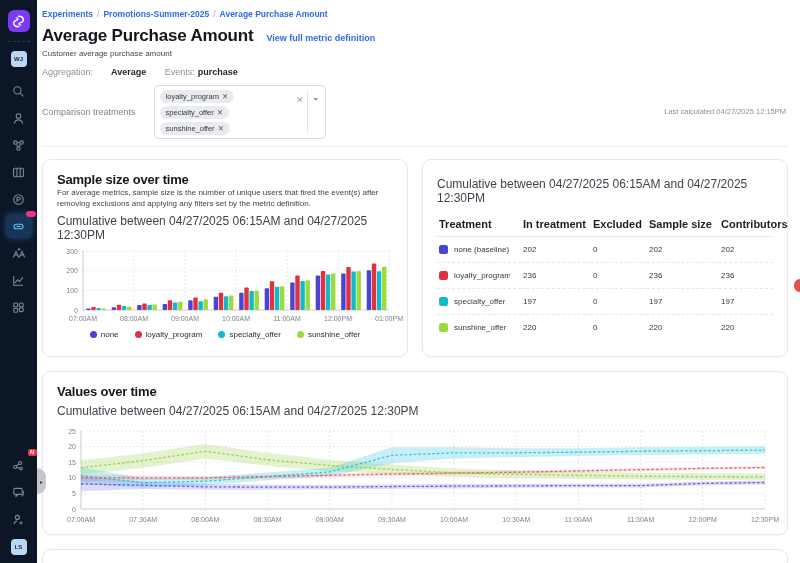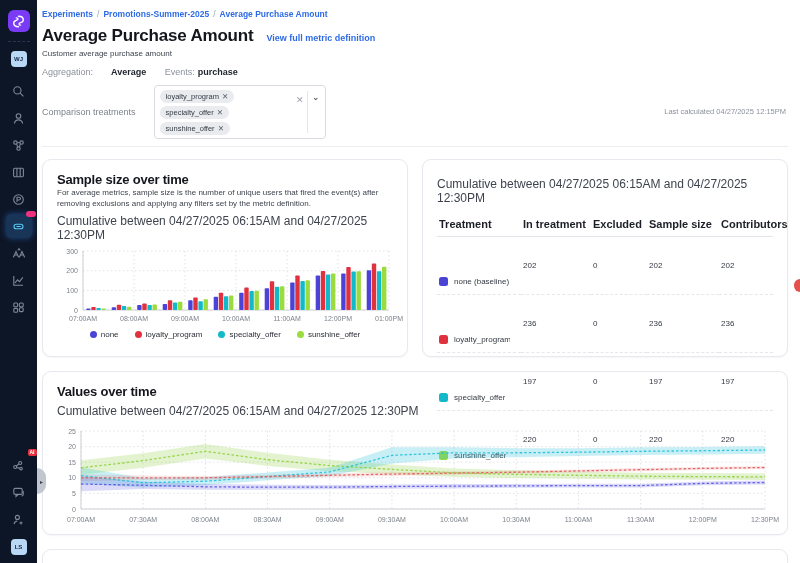--- a/index.html
+++ b/index.html
@@ -72,21 +72,21 @@
   .legend { display:flex; justify-content:center; gap:16px; margin-top:3px; }
   .legend-item { display:flex; align-items:center; font-size:8px; color:#2b2f38; cursor:pointer; }
   .legend-dot { width:7px; height:7px; border-radius:50%; margin-right:4px; }
 
   
   table { width:100%; border-collapse:collapse; margin-top:8px; table-layout:fixed; }
   th { font-size:11px; font-weight:bold; color:#1c1f26; text-align:left; padding:5px 2px 6px 2px;
     border-bottom:1px solid #e2e5ea; }
   td { font-size:8px; color:#343942; padding:8px 2px; border-bottom:1px dashed #e4e7ec; }
   tr:last-child td { border-bottom:none; }
-  .tcell { display:flex; align-items:center;margin-top:32px; }
+  .tcell { display:flex; align-items:center; }
   .swatch { width:9px; height:9px; border-radius:2.5px; margin-right:6px; flex-shrink:0; }
   .tname { white-space:nowrap; overflow:hidden; max-width:56px; }
 
   .tick { font-size:7px; fill:#7c828b; font-family:"Liberation Sans",sans-serif; }
   .grid { stroke:#d7dade; stroke-width:.8; stroke-dasharray:1.5,2.5; }
   .axis { stroke:#cdd0d6; stroke-width:1; }
 </style>
 </head>
 <body>
 

